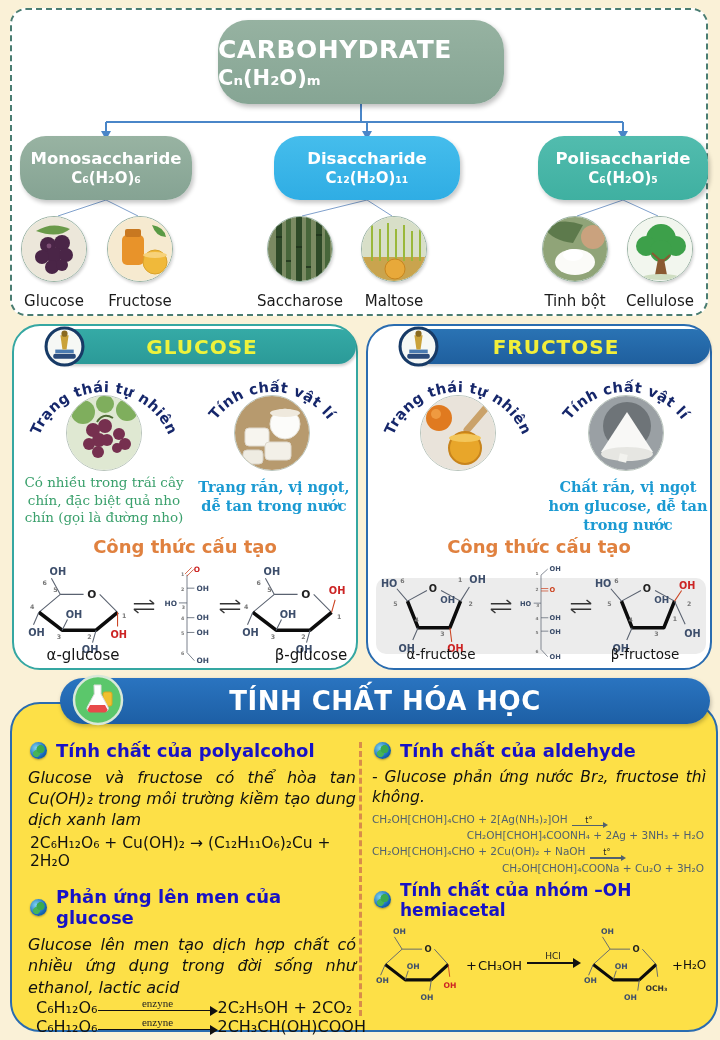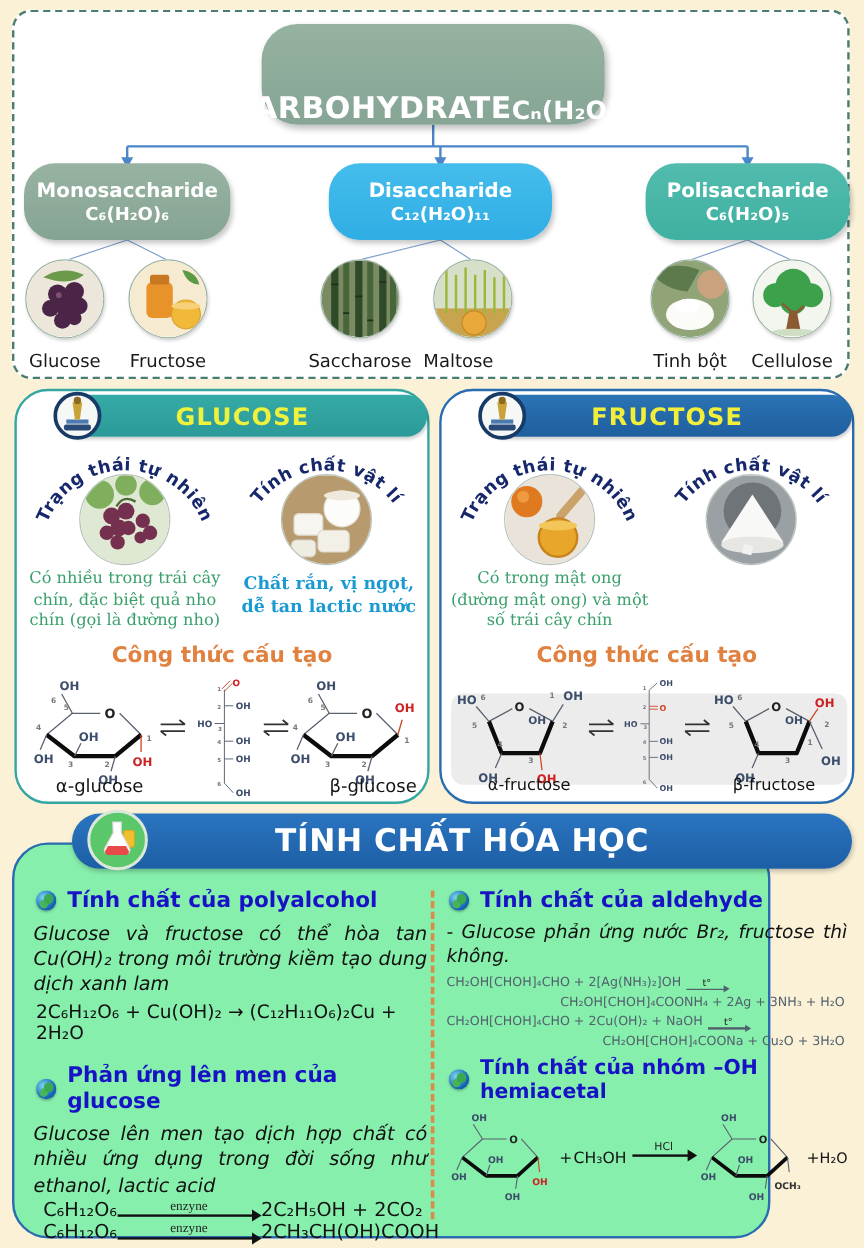--- a/index.html
+++ b/index.html
@@ -4,21 +4,21 @@
 <style>
   * { margin:0; padding:0; box-sizing:border-box; }
   body { font-family:"DejaVu Sans","Liberation Sans",sans-serif; }
   .page { position:relative; width:720px; height:1040px; background:#faf1d7; overflow:hidden; }
 
   
   .top-sec { position:absolute; left:10px; top:8px; width:698px; height:308px;
     background:#fff; border:2px dashed #4a7d72; border-radius:16px; }
   .carb-box { position:absolute; left:206px; top:10px; width:286px; height:84px;
     background:linear-gradient(#96b2a1,#86a594); border-radius:30px;
-    display:flex; flex-direction:row; align-items:flex-end; justify-content:center;
+    display:flex; flex-direction:column; align-items:flex-start; justify-content:center;
     box-shadow:2px 3px 5px rgba(0,0,0,.25); color:#fff; }
   .carb-title { font-size:25px; font-weight:bold; letter-spacing:.5px; }
   .carb-formula { font-size:21px; font-weight:bold; margin-top:2px; }
   .conn-svg { position:absolute; left:0; top:0; width:698px; height:308px; pointer-events:none; }
   .cat-box { position:absolute; top:126px; height:64px; border-radius:26px;
     display:flex; flex-direction:column; align-items:center; justify-content:center;
     color:#fff; box-shadow:2px 3px 4px rgba(0,0,0,.22); }
   .cat-name { font-size:16.5px; font-weight:bold; }
   .cat-formula { font-size:15px; font-weight:bold; margin-top:1px; }
   .circ-img { position:absolute; top:206px; width:66px; height:66px; border-radius:50%;
@@ -58,43 +58,43 @@
   .gray-band { position:absolute; left:8px; top:252px; width:330px; height:76px;
     background:#ececec; border-radius:10px; z-index:0; }
   .struct-label { position:absolute; top:320px; text-align:center; font-size:15px; color:#141414; z-index:1; }
   .thin { stroke:#5a6270; stroke-width:1.2; fill:none; }
   .bold { stroke:#0c0c0c; stroke-width:4; fill:none; stroke-linejoin:round; }
   .stick { stroke:#5a6270; stroke-width:1.2; fill:none; }
   .stick-red { stroke:#cc4422; stroke-width:1.2; fill:none; }
   .eqb { stroke:#333; stroke-width:1.6; fill:none; }
 
   
-  .chem-panel { position:absolute; left:10px; top:702px; width:632px; height:330px;
-    background:#86efac; border:2.5px solid #2a6cb0; border-radius:30px; }
+  .chem-panel { position:absolute; left:10px; top:702px; width:708px; height:330px;
+    background:#fde047; border:2.5px solid #2a6cb0; border-radius:30px; }
   .chem-pill { position:absolute; left:48px; top:-26px; width:650px; height:46px;
     background:linear-gradient(#2a74c0,#1d5fa5); border-radius:23px; z-index:2;
     display:flex; align-items:center; justify-content:center;
     box-shadow:1px 2px 4px rgba(0,0,0,.25); }
   .chem-title { color:#fff; font-size:26px; font-weight:bold; letter-spacing:.5px; }
   .chem-icon { position:absolute; left:60px; top:-30px; width:52px; height:52px; z-index:3; }
   .col { position:absolute; top:30px; }
   .col-left { left:16px; width:328px; }
   .col-right { left:360px; width:334px; }
   .divider { position:absolute; left:347px; top:38px; height:274px;
     border-left:3px dashed #d98c4a; }
   .sub-head { display:flex; align-items:center; gap:9px; margin:6px 0 6px 2px; }
   .sub-head .txt { font-size:18px; font-weight:bold; color:#1712c6; }
   .globe { width:17px; height:17px; border-radius:50%; flex:none;
     background: radial-gradient(circle at 62% 42%, #3aa94f 0 26%, rgba(0,0,0,0) 30%),
                 radial-gradient(circle at 38% 68%, #46b458 0 20%, rgba(0,0,0,0) 24%),
                 radial-gradient(circle at 35% 35%, #7fd4f0, #1668b8 62%, #0b3f86);
     box-shadow:0 1px 2px rgba(0,0,0,.3); }
   .body-p { font-size:16px; color:#111; text-align:justify; line-height:1.32;font-style:italic; }
   .eq { font-size:15.5px; color:#111; margin:4px 0 2px 2px; }
-  .eq-row { display:flex; align-items:center; font-size:16px; color:#111; margin-left:8px; }
+  .eq-row { display:flex; font-size:16px; color:#111; margin-left:8px; }
   .rxa { display:inline-flex; flex-direction:column; align-items:center; margin:0 1px; }
   .rxa .lbl { font-family:Liberation Serif, serif; font-size:11px;
     color:#222; line-height:1; margin-bottom:1px; }
   .rxa .ln { position:relative; height:1.8px; background:#111; }
   .rxa .ln::after { content:""; position:absolute; right:-2px; top:-4.1px;
     border-left:8px solid #111; border-top:5px solid transparent; border-bottom:5px solid transparent; }
   .note { font-size:16px; color:#111; margin:2px 0 0 170px; }
   .small-note { font-size:12px; font-weight:bold; color:#222; }
   .mini-eqs { font-size:10.5px; color:#52616e; line-height:1.55; margin:3px 0 2px 0; white-space:nowrap; }
   .mini-eqs .r { text-align:right; padding-right:2px; }
@@ -220,21 +220,21 @@
           </g>
         <path d="M30,42 L27,58 L39,58 L36,42 Z" fill="#8a5a32"></path>
           <path d="M33,44 L24,36 M33,46 L42,38" stroke="#8a5a32" stroke-width="2"></path>
         <ellipse cx="33" cy="60" rx="18" ry="3" fill="#cfdec2"></ellipse>
         </svg>
     </div>
 
     <div class="circ-label" style="left:-8px;">Glucose</div>
     <div class="circ-label" style="left:78px;">Fructose</div>
     <div class="circ-label" style="left:238px;">Saccharose</div>
-    <div class="circ-label" style="left:320px;">Maltose</div>
+    <div class="circ-label" style="left:332px;">Maltose</div>
     <div class="circ-label" style="left:513px;">Tinh bột</div>
     <div class="circ-label" style="left:598px;">Cellulose</div>
   </div>
 
   <div class="sugar-panel panel-glucose">
     <div class="panel-pill pill-glucose">
       <span class="panel-title">GLUCOSE</span>
     </div>
     <div class="panel-icon">
       <svg viewBox="0 0 40 40" width="41" height="41">
@@ -289,21 +289,21 @@
       </div>
       <svg class="arc-svg" viewBox="0 0 168 104">
         <defs>
             <path id="arcG2" d="M14,94 A70,70 0 0 1 154,94" fill="none"></path>
           </defs>
         <text class="arc-text"><textPath href="#arcG2" startOffset="50%" text-anchor="middle">Tính chất vật lí</textPath></text>
       </svg>
     </div>
 
     <div class="caption cap-nat">Có nhiều trong trái cây chín, đặc biệt quả nho chín (gọi là đường nho)</div>
-    <div class="caption cap-phy">Chất rắn, vị ngọt, dễ tan lactic nước</div>
+    <div class="caption cap-phy">Trạng rắn, vị ngọt, dễ tan trong nước</div>
     <div class="formula-head">Công thức cấu tạo</div>
 
     <div class="struct-row">
       <svg viewBox="0 0 116 104" width="104" height="93">
         <path class="thin" d="M36,34 L62,34 M80,34 L100,54 M12,54 L36,34"></path>
         <path class="bold" d="M100,54 L76,74 L38,74 L12,54"></path>
         <path class="stick" d="M36,34 L26,16 M12,54 L6,68 M38,74 L44,62 M76,74 L72,88"></path>
         <path class="stick-red" d="M100,54 L100,70"></path>
         <g>
             <text x="16" y="24" font-size="7" fill="#777" font-weight="bold">6</text>
@@ -413,21 +413,21 @@
           </svg>
       </div>
       <svg class="arc-svg" viewBox="0 0 168 104">
         <defs>
             <path id="arcF2" d="M14,94 A70,70 0 0 1 154,94" fill="none"></path>
           </defs>
         <text class="arc-text"><textPath href="#arcF2" startOffset="50%" text-anchor="middle">Tính chất vật lí</textPath></text>
       </svg>
     </div>
 
-    <div class="caption cap-nat">Có trong mật ong (đường mật ong) và một số trái cây chín</div>
+    <div class="caption cap-phy">Chất rắn, vị ngọt hơn glucose, dễ tan trong nước</div>
     <div class="formula-head">Công thức cấu tạo</div>
 
     <div class="gray-band"></div>
     <div class="struct-row">
       <svg viewBox="0 0 124 104" width="110" height="92">
         <path class="thin" d="M32,42 L54,30 M70,30 L92,42"></path>
         <path class="bold" d="M92,42 L80,72 L44,72 L32,42"></path>
         <path class="stick" d="M32,42 L20,28 M92,42 L102,26 M44,72 L38,86"></path>
         <path class="stick-red" d="M80,72 L82,88"></path>
         <g>

